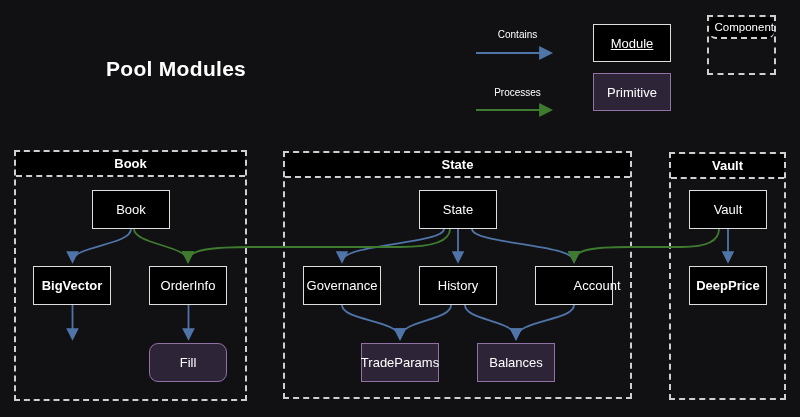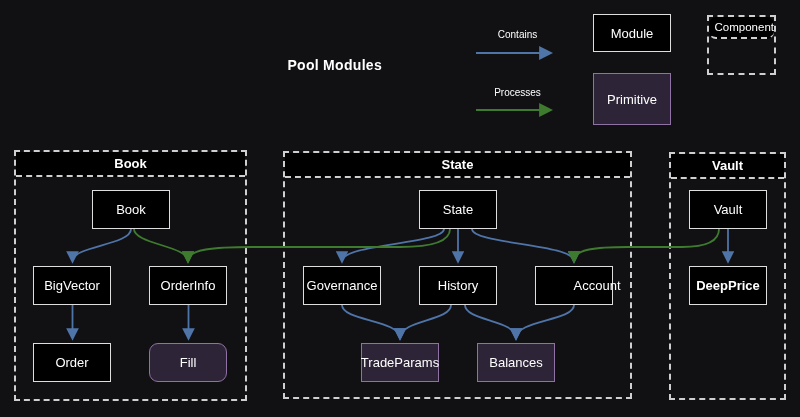--- a/index.html
+++ b/index.html
@@ -9,22 +9,22 @@
     color:var(--text,#ffffff);
     -webkit-font-smoothing:antialiased;
   }
   .stage{
     position:relative;
     width:800px;height:417px;
     background:var(--background,#111114);
     overflow:hidden;
   }
   .page-title{
-    position:absolute;left:92px;top:57px;width:290px;
-    text-align:right;font-size:14px;font-weight:bold;color:var(--text,#fff);
+    position:absolute;left:106px;top:57px;width:290px;
+    text-align:left;font-size:21px;font-weight:bold;color:var(--text,#fff);
     letter-spacing:.3px;
   }
   .legend-label{
     position:absolute;width:115px;text-align:center;
     font-size:10px;color:var(--text,#fff);
   }
   .group{
     position:absolute;
     border:2px dashed var(--container-border,#cfcfcf);
     box-sizing:border-box;
@@ -73,22 +73,22 @@
 </head>
 <body>
 
 <div class="stage">
 
   <div class="page-title">Pool Modules</div>
 
   <div class="legend-label" style="left:460px;top:29px;">Contains</div>
   <div class="legend-label" style="left:460px;top:87px;">Processes</div>
 
-  <div class="node" style="left:593px;top:14px;width:78px;height:38px;">Module</div>
-  <div class="node primitive" style="left:593px;top:73px;width:78px;height:52px;">Primitive</div>
+  <div class="node" style="left:593px;top:24px;width:78px;height:38px;text-decoration:underline;">Module</div>
+  <div class="node primitive" style="left:593px;top:73px;width:78px;height:38px;">Primitive</div>
   <div class="component-box">
     <div class="component-title">Component</div>
   </div>
 
   <div class="group" style="left:14px;top:150px;width:233px;height:251px;">
     <div class="group-title">Book</div>
   </div>
   <div class="group" style="left:283px;top:151px;width:349px;height:248px;">
     <div class="group-title">State</div>
   </div>
@@ -120,23 +120,22 @@
     <path class="edge-contains" d="M465,305 C465,321 516,320 516,338" marker-end="url(#arrow-blue)"></path>
     <path class="edge-contains" d="M574,305 C574,321 516,320 516,338" marker-end="url(#arrow-blue)"></path>
     <path class="edge-contains" d="M728,229 V261" marker-end="url(#arrow-blue)"></path>
 
     <path class="edge-processes" d="M134,229 C134,244 188,246 188,261" marker-end="url(#arrow-green)"></path>
     <path class="edge-processes" d="M450,229 C450,242 432,247 400,247 L252,247 C214,247 188,249 188,261" marker-end="url(#arrow-green)"></path>
     <path class="edge-processes" d="M719,229 C719,241 706,247 682,247 L628,247 C596,247 574,249 574,261" marker-end="url(#arrow-green)"></path>
   </svg>
 
   <div class="node" style="left:92px;top:190px;">Book</div>
-  <div class="node" style="left:33px;top:266px;">BigVector</div>
+  <div class="node" style="left:33px;top:266px;font-weight:bold;">BigVector</div>
   <div class="node" style="left:149px;top:266px;">OrderInfo</div>
-  <div class="node" style="left:33px;top:343px;">Order</div>
   <div class="node primitive" style="left:149px;top:343px;border-radius:9px;">Fill</div>
 
   <div class="node" style="left:419px;top:190px;">State</div>
   <div class="node" style="left:303px;top:266px;">Governance</div>
   <div class="node" style="left:419px;top:266px;">History</div>
   <div class="node" style="left:535px;top:266px;padding-left:46px;">Account</div>
   <div class="node primitive" style="left:361px;top:343px;">TradeParams</div>
   <div class="node primitive" style="left:477px;top:343px;">Balances</div>
 
   <div class="node" style="left:689px;top:190px;">Vault</div>

